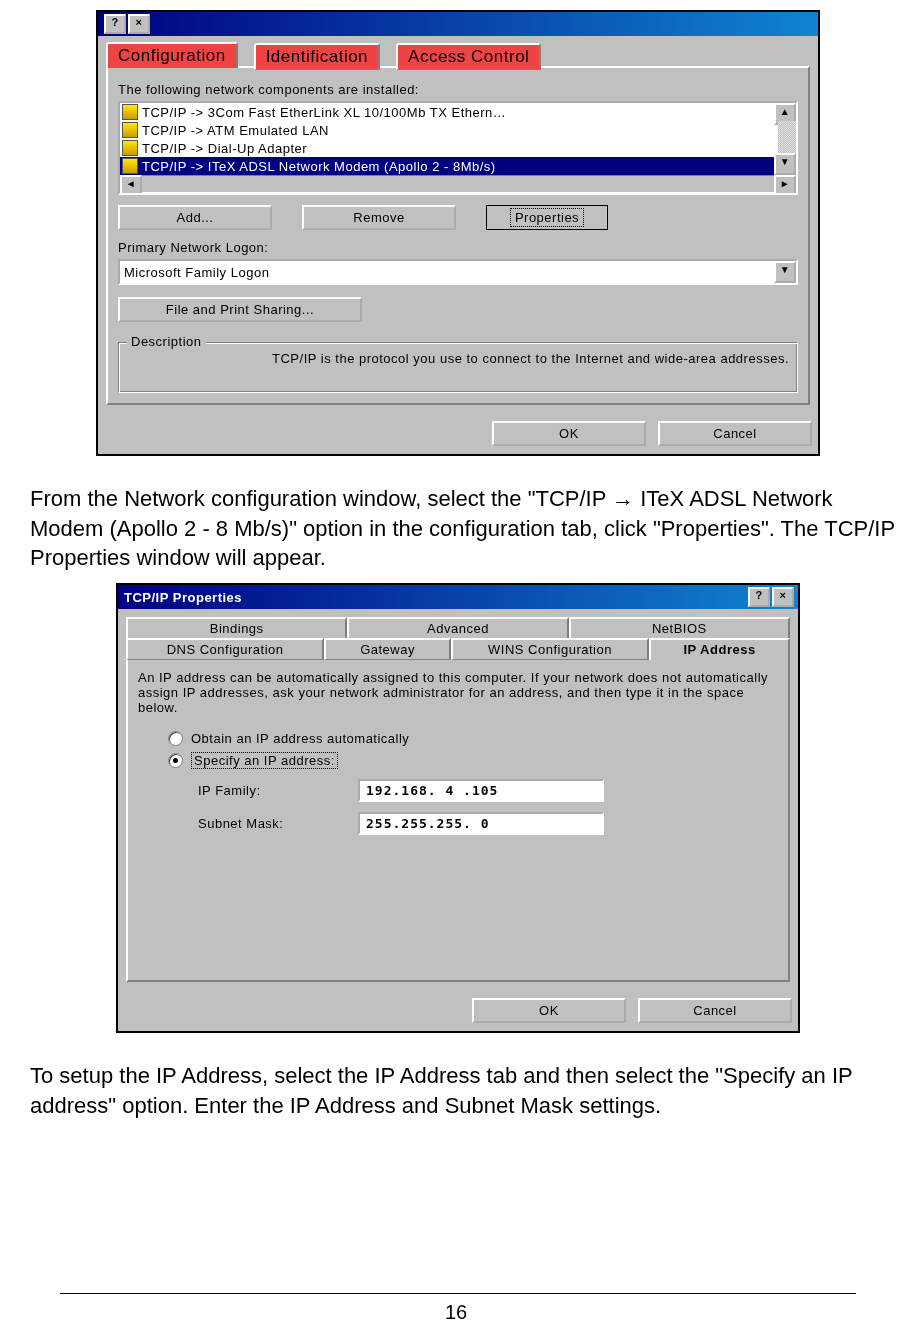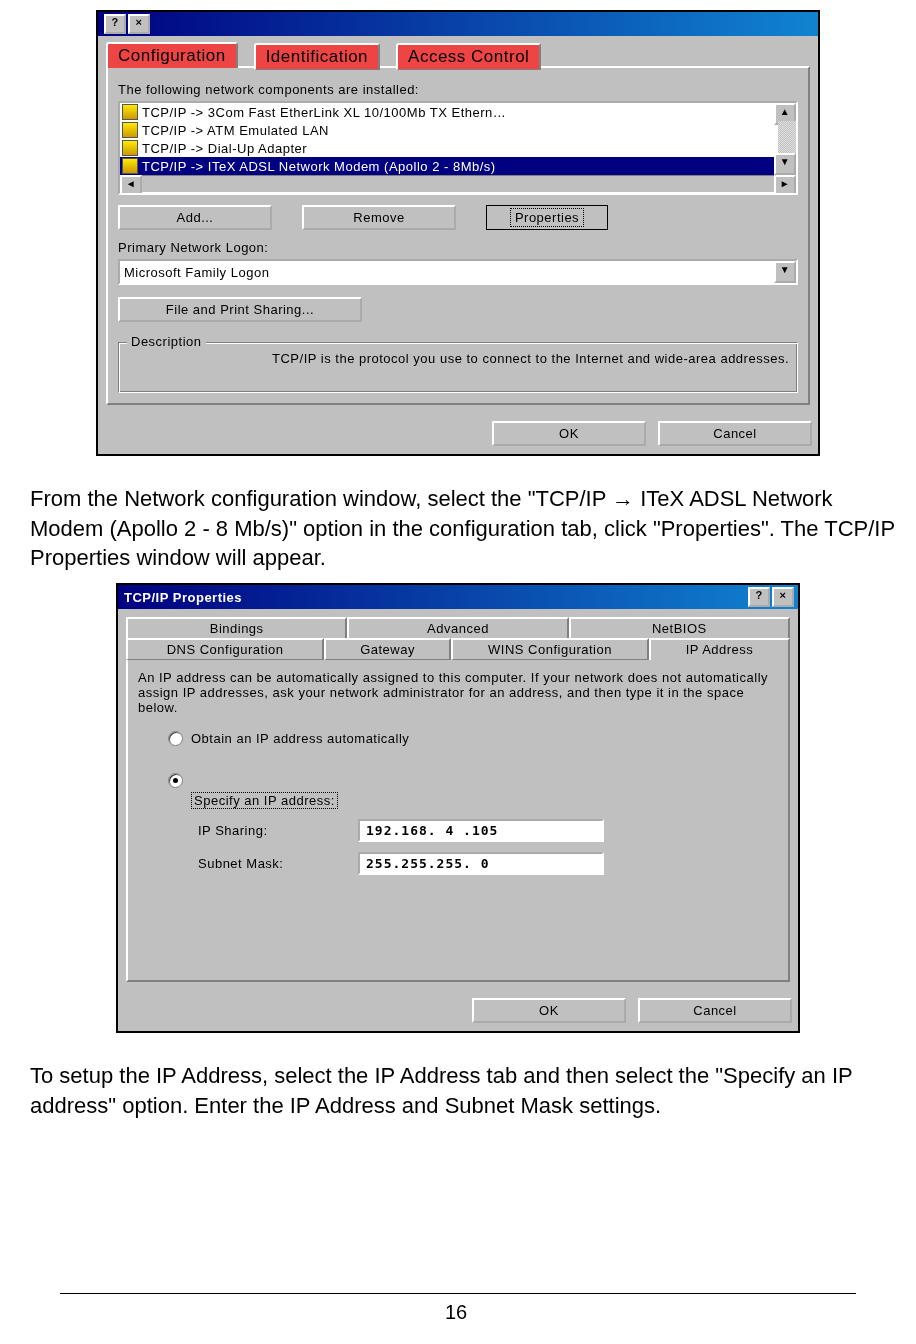--- a/index.html
+++ b/index.html
@@ -142,29 +142,29 @@
     margin: 28px 10px 10px 10px;
     width: 880px;
   }
   .tabs-back { display:flex; width:100%; }
   .tabs-front { display:flex; width:100%; margin-top:-1px;}
   .tab2 {
     background:#c0c0c0; text-align:center; padding:2px 4px;
     border-top:2px solid #fff; border-left:2px solid #fff;
     border-right:2px solid #808080; border-bottom:1px solid #808080;
   }
-  .tab2.active { border-bottom:none; position:relative; z-index:2; background:#c0c0c0;}
+  .tab2.active { border-bottom:none; position:relative; z-index:2; background:#c0c0c0;font-weight:bold;}
   .radio-row { display:flex; align-items:center; margin:6px 0 6px 30px;}
   .radio {
     width:13px; height:13px; border-radius:50%; background:#fff;
     border:1px solid #808080; box-shadow: inset 1px 1px #404040, inset -1px -1px #fff;
     margin-right:8px; display:inline-flex; align-items:center; justify-content:center;
   }
   .radio.checked::after { content:""; width:5px; height:5px; background:#000; border-radius:50%;}
-  .dotted { border:1px dotted #000; padding:0 2px;margin-top:40px;}
+  .dotted { border:1px dotted #000; padding:0 2px;}
   .ipbox {
     background:#fff; border:2px inset #fff; font-family: monospace;
     font-weight:bold; padding:2px 6px; width: 230px; display:inline-block;
     letter-spacing:1px; text-align:left;
   }
   .field-row { display:flex; align-items:center; margin:10px 0 10px 60px;}
   .field-row .fl { width: 160px; }
 
   .page-hr {
     position:absolute; left:60px; right:60px; bottom:60px;
@@ -279,21 +279,21 @@
         <div class="radio-row">
           <span class="radio"></span>
           <span>Obtain an IP address automatically</span>
         </div>
         <div class="radio-row">
           <span class="radio checked"></span>
           <span class="dotted">Specify an IP address:</span>
         </div>
 
         <div class="field-row">
-          <span class="fl">IP Sharing:</span>
+          <span class="fl">IP Family:</span>
           <span class="ipbox">192.168. 4 .105</span>
         </div>
         <div class="field-row">
           <span class="fl">Subnet Mask:</span>
           <span class="ipbox">255.255.255. 0</span>
         </div>
       </div>
     </div>
     <div class="footer-btns">
       <div class="btn">OK</div>

